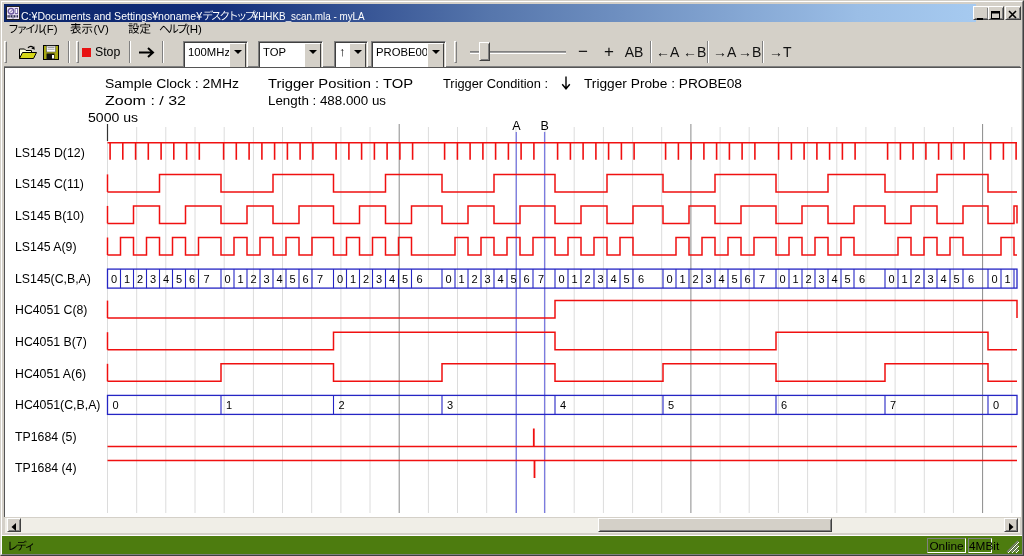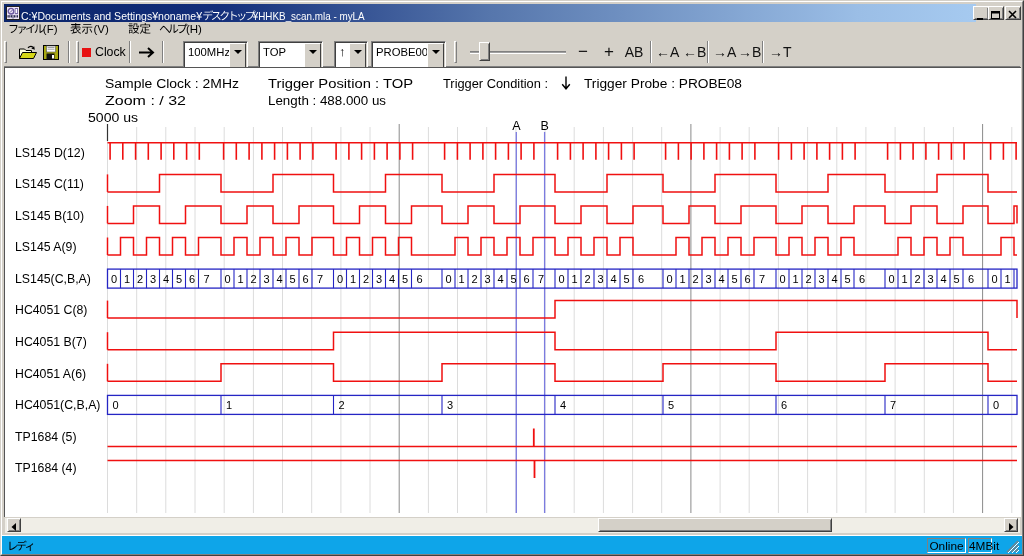--- a/index.html
+++ b/index.html
@@ -15,21 +15,21 @@
 .grip{position:absolute;top:4px;width:3px;height:22px;border:1px solid;border-color:#fff #808080 #808080 #fff}
 .combo{position:absolute;top:4px;height:29px;background:#fff;border:1px solid;border-color:#808080 #fff #fff #808080;box-shadow:inset 1px 1px 0 #404040, inset -1px -1px 0 #d4d0c8}
 .combo .tx{position:absolute;left:4px;top:3.5px;font-size:11.3px;color:#000;white-space:nowrap}
 .cbtn{position:absolute;right:1px;top:1px;bottom:1px;width:17px;background:#d4d0c8;border:1px solid;border-color:#fff #404040 #404040 #fff}
 .cbtn:after{content:"";position:absolute;left:4px;top:6px;border:4px solid transparent;border-top:4px solid #000}
 .tbt{position:absolute;top:5px;height:22px;line-height:20px;color:#111;text-align:center}
 #client{left:4px;top:67px;width:1017px;height:450px;background:#fff;border-top:1px solid #555;border-left:1px solid #555}
 #hscr{left:5px;top:518px;width:1015px;height:15px;background:#f0eee7}
 .sbtn{position:absolute;top:0px;width:14px;height:14px;background:#d4d0c8;border:1px solid;border-color:#fff #404040 #404040 #fff;box-shadow:inset 1px 1px 0 #d4d0c8, inset -1px -1px 0 #808080}
 #thumb{position:absolute;left:593px;top:0px;width:234px;height:14px;background:#d4d0c8;border:1px solid;border-color:#fff #404040 #404040 #fff;box-shadow:inset 1px 1px 0 #d4d0c8, inset -1px -1px 0 #808080}
-#sbar{left:2px;top:535px;width:1020px;height:19px;background:#0ea5e9;border-top:1px solid #fff;font-size:12px;color:#000}
+#sbar{left:2px;top:535px;width:1020px;height:19px;background:#4d7c0f;border-top:1px solid #fff;font-size:12px;color:#000}
 .spanel{position:absolute;top:2px;height:15px;border:1px solid;border-color:#808080 #fff #fff #808080;font-size:11.8px;line-height:14px;text-align:center}
 </style></head>
 <body>
 <div class="abs" id="frm1"></div>
 <div class="abs" id="frm2"></div>
 
 <div class="abs" id="title">
   <div class="abs" id="ticon">
     <svg width="12" height="12" style="position:absolute;left:0px;top:0px">
       <circle cx="4" cy="4.2" r="2.8" fill="none" stroke="#6a58a0" stroke-width="1.4"></circle>
@@ -92,21 +92,21 @@
     <rect x="0.5" y="0.5" width="15" height="14" fill="#a8a812" stroke="#000" stroke-width="1"></rect>
     <rect x="3.5" y="1" width="9" height="6" fill="#fff" stroke="#555" stroke-width=".6"></rect>
     <line x1="4.5" y1="2.5" x2="11.5" y2="2.5" stroke="#888" stroke-width=".8"></line>
     <line x1="4.5" y1="4.2" x2="11.5" y2="4.2" stroke="#888" stroke-width=".8"></line>
     <rect x="3.5" y="8.5" width="8" height="6" fill="#111"></rect>
     <rect x="9" y="10" width="2" height="3.5" fill="#fff"></rect>
   </svg>
   <div class="sep" style="left:64px"></div>
   <div class="grip" style="left:72px"></div>
   <div class="abs" style="left:78px;top:11px;width:9px;height:9px;background:#e81212"></div>
-  <div class="abs" style="left:91px;top:8px">Clock</div>
+  <div class="abs" style="left:91px;top:8px">Stop</div>
   <div class="sep" style="left:125px"></div>
   <svg class="abs" style="left:133px;top:9px" width="22" height="13">
       <path d="M2 6.5 L16 6.5 M11 2 L16 6.5 L11 11" fill="none" stroke="#000" stroke-width="2"></path>
     </svg>
   <div class="sep" style="left:158px"></div>
   <div class="combo" style="left:179px;width:65px">
       <span class="tx">100MHz</span>
       <span class="cbtn"></span>
     </div>
   <div class="combo" style="left:254px;width:65px">

